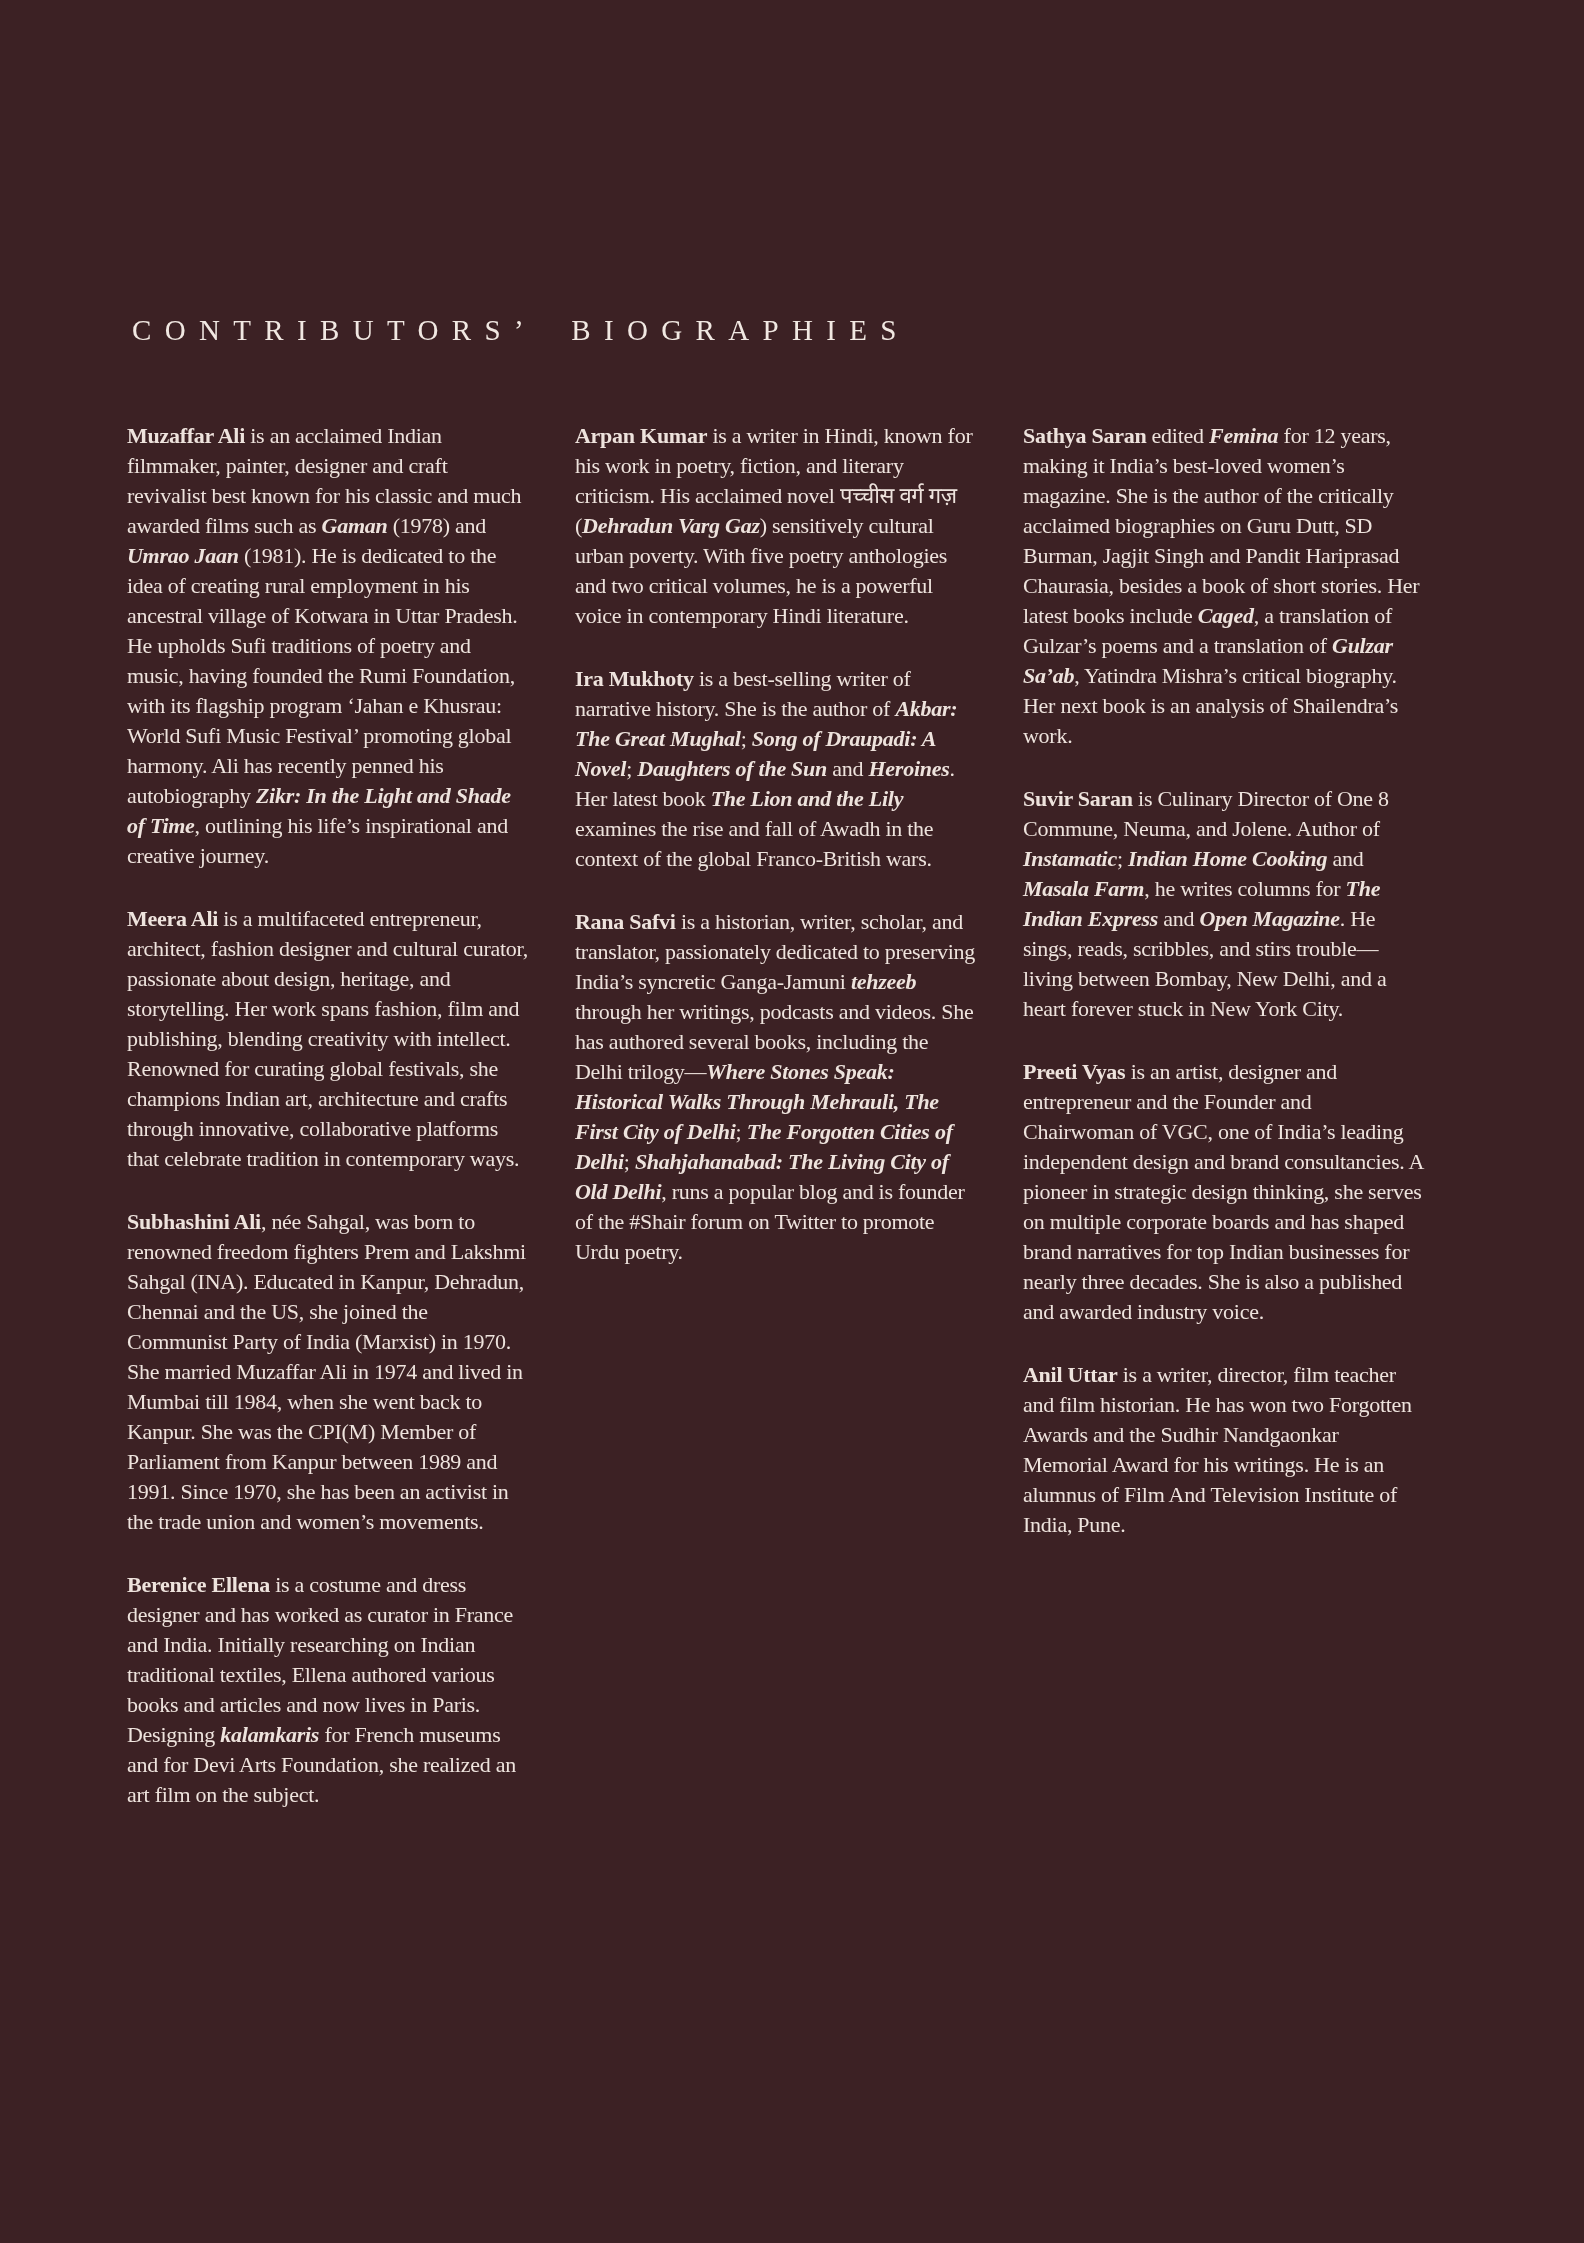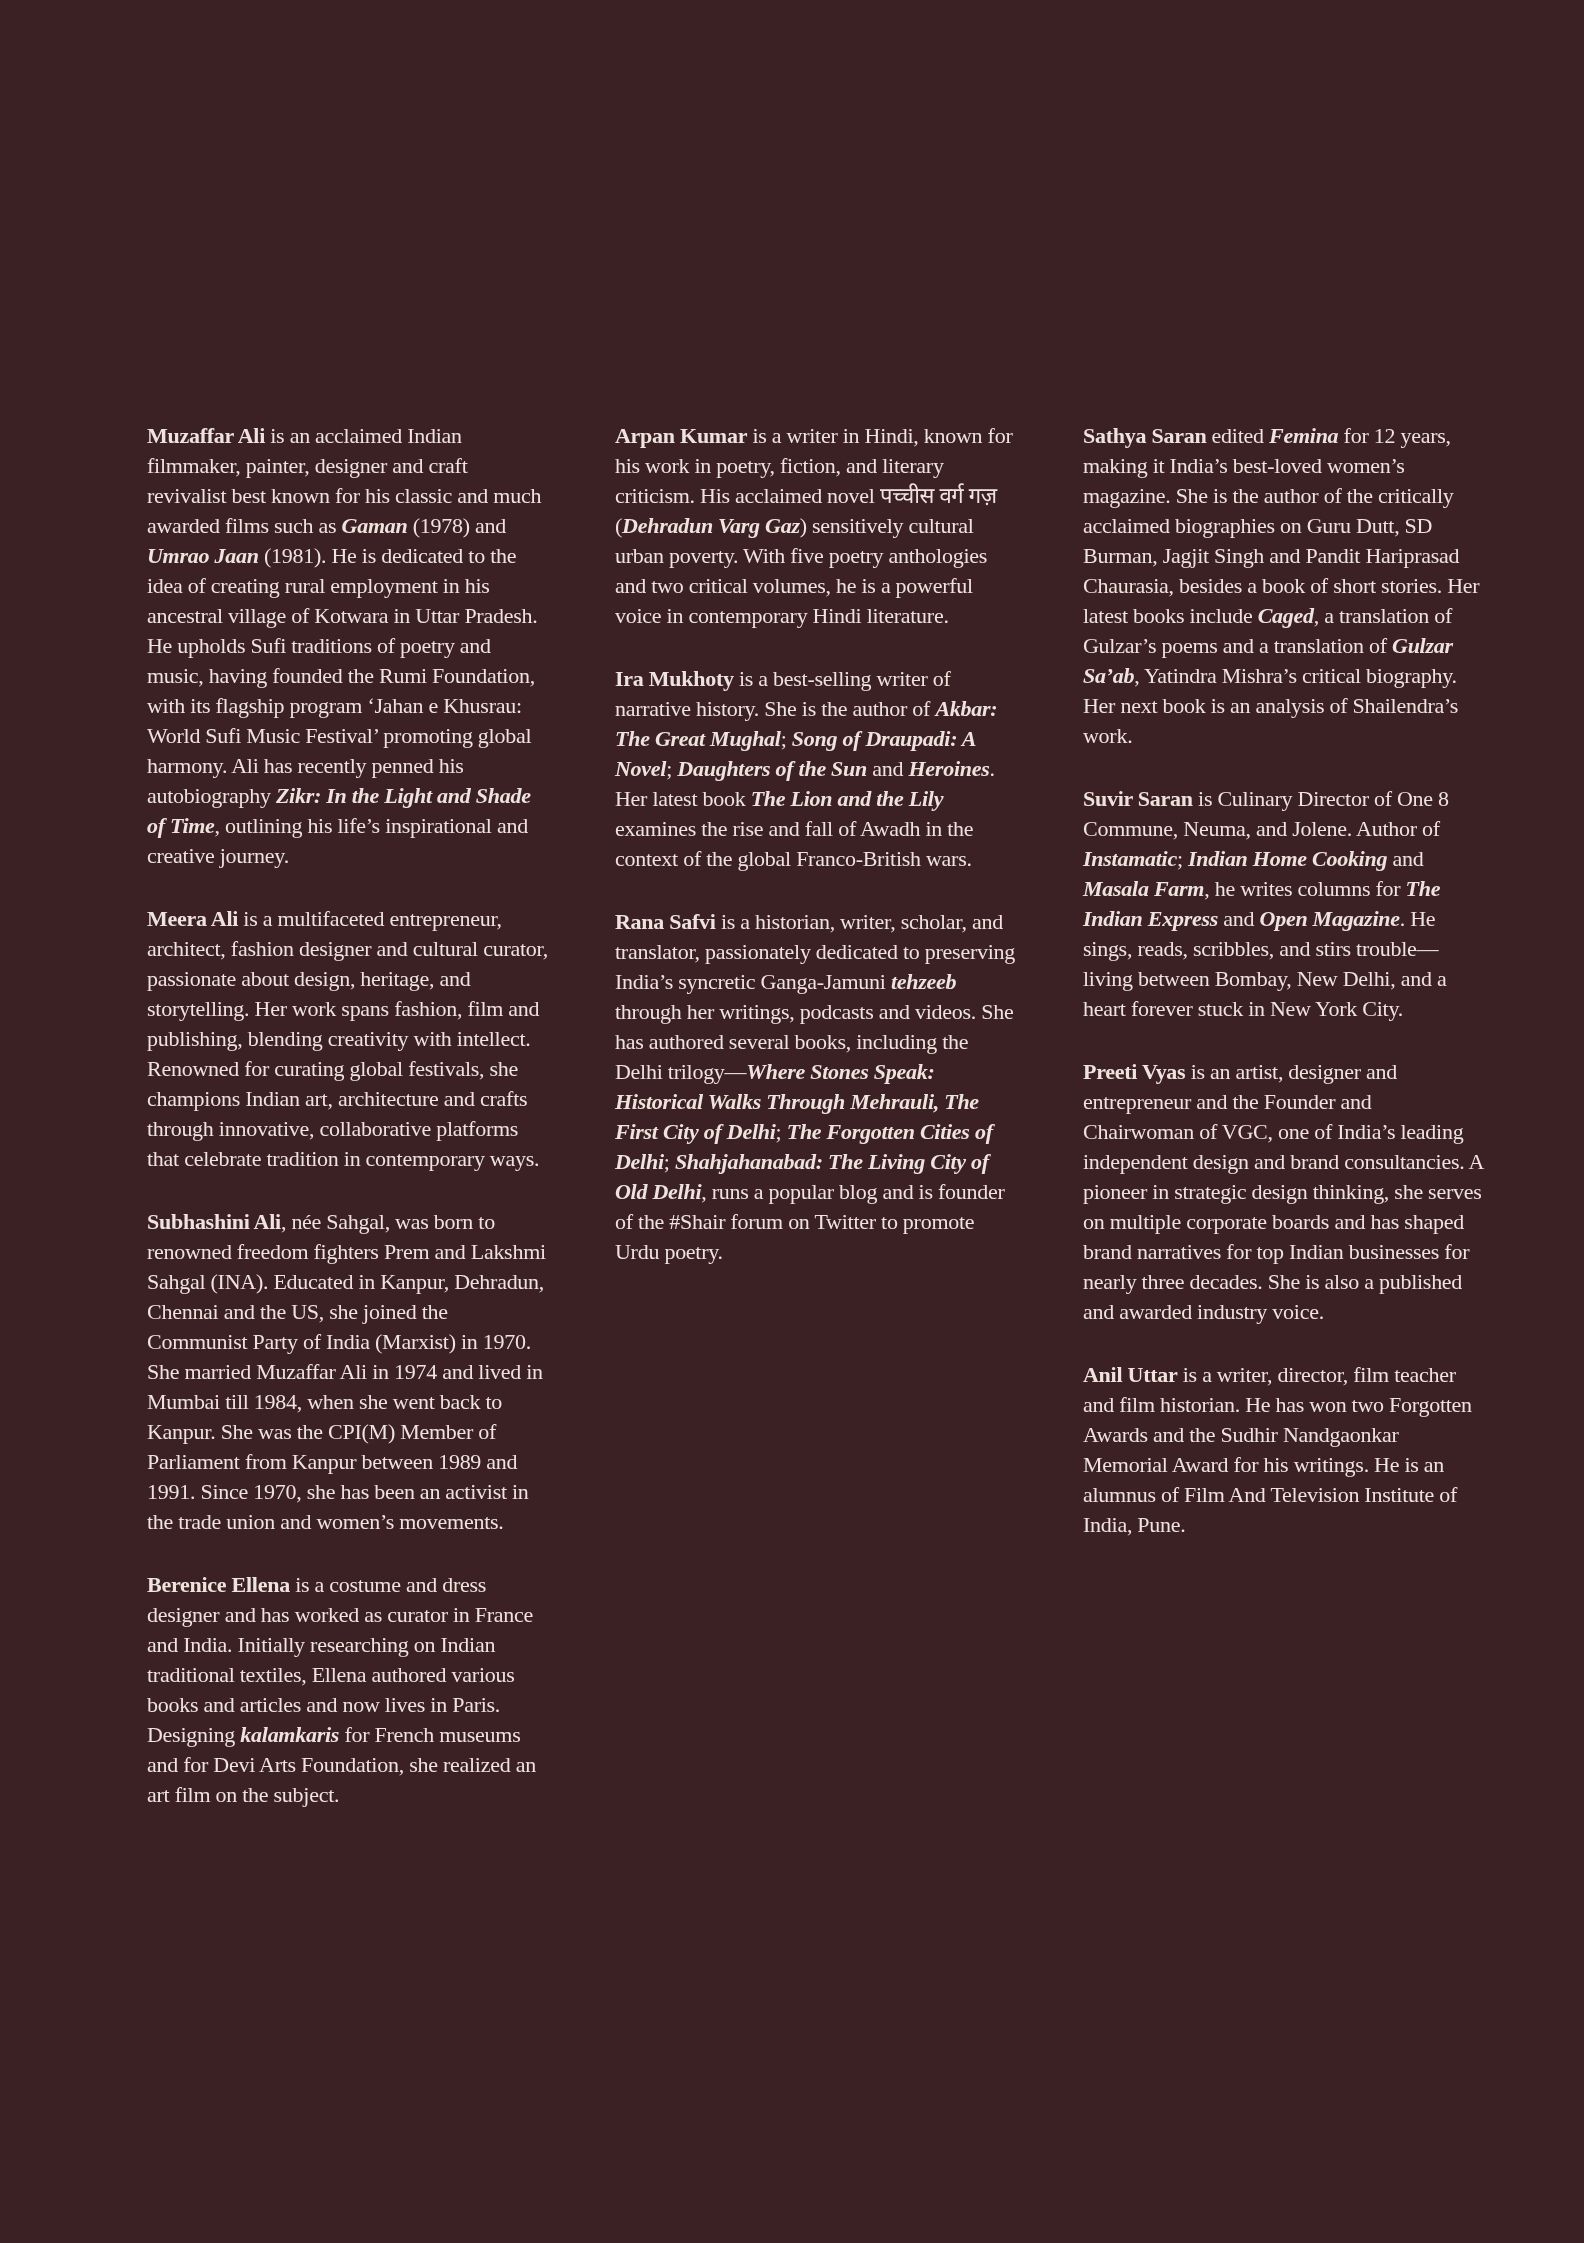--- a/index.html
+++ b/index.html
@@ -32,36 +32,36 @@
     position: absolute;
     left: 127px;
     top: 421px;
     display: flex;
     gap: 46px;
     align-items: flex-start;
   }
   .col {
     width: 402px;
     flex: 0 0 402px;
-    margin-left: 20px;
   }
   .col p {
     margin: 0 0 33px 0;
     font-size: 22px;
     line-height: 30px;
     letter-spacing: -0.012em;
   }
   .col p:last-child { margin-bottom: 0; }
   .b  { font-weight: bold; }
   .bi { font-weight: bold; font-style: italic; font-family: Liberation Serif, serif; }
 </style>
 </head>
 <body style="background: rgb(60, 33, 36); color: rgb(238, 227, 221);">
 
 <main class="page">
+  <h1 class="title" style="color: rgb(241, 232, 226);">CONTRIBUTORS’ BIOGRAPHIES</h1>
   <section class="columns">
       <div class="col">
         <p><span class="b">Muzaffar Ali</span><span> is an acclaimed Indian filmmaker, painter, designer and craft revivalist best known for his classic and much awarded films such as </span><span class="bi">Gaman</span><span> (1978) and </span><span class="bi">Umrao Jaan</span><span> (1981). He is dedicated to the idea of creating rural employment in his ancestral village of Kotwara in Uttar Pradesh. He upholds Sufi traditions of poetry and music, having founded the Rumi Foundation, with its flagship program ‘Jahan e Khusrau: World Sufi Music Festival’ promoting global harmony. Ali has recently penned his autobiography </span><span class="bi">Zikr: In the Light and Shade of Time</span><span>, outlining his life’s inspirational and creative journey.</span></p>
         <p><span class="b">Meera Ali</span><span> is a multifaceted entrepreneur, architect, fashion designer and cultural curator, passionate about design, heritage, and storytelling. Her work spans fashion, film and publishing, blending creativity with intellect. Renowned for curating global festivals, she champions Indian art, architecture and crafts through innovative, collaborative platforms that celebrate tradition in contemporary ways.</span></p>
         <p><span class="b">Subhashini Ali</span><span>, née Sahgal, was born to renowned freedom fighters Prem and Lakshmi Sahgal (INA). Educated in Kanpur, Dehradun, Chennai and the US, she joined the Communist Party of India (Marxist) in 1970. She married Muzaffar Ali in 1974 and lived in Mumbai till 1984, when she went back to Kanpur. She was the CPI(M) Member of Parliament from Kanpur between 1989 and 1991. Since 1970, she has been an activist in the trade union and women’s movements.</span></p>
         <p><span class="b">Berenice Ellena</span><span> is a costume and dress designer and has worked as curator in France and India. Initially researching on Indian traditional textiles, Ellena authored various books and articles and now lives in Paris. Designing </span><span class="bi">kalamkaris</span><span> for French museums and for Devi Arts Foundation, she realized an art film on the subject.</span></p>
       </div>
       <div class="col">
         <p><span class="b">Arpan Kumar</span><span> is a writer in Hindi, known for his work in poetry, fiction, and literary criticism. His acclaimed novel पच्चीस वर्ग गज़ (</span><span class="bi">Dehradun Varg Gaz</span><span>) sensitively cultural urban poverty. With five poetry anthologies and two critical volumes, he is a powerful voice in contemporary Hindi literature.</span></p>
         <p><span class="b">Ira Mukhoty</span><span> is a best-selling writer of narrative history. She is the author of </span><span class="bi">Akbar: The Great Mughal</span><span>; </span><span class="bi">Song of Draupadi: A Novel</span><span>; </span><span class="bi">Daughters of the Sun</span><span> and </span><span class="bi">Heroines</span><span>. Her latest book </span><span class="bi">The Lion and the Lily</span><span> examines the rise and fall of Awadh in the context of the global Franco-British wars.</span></p>

